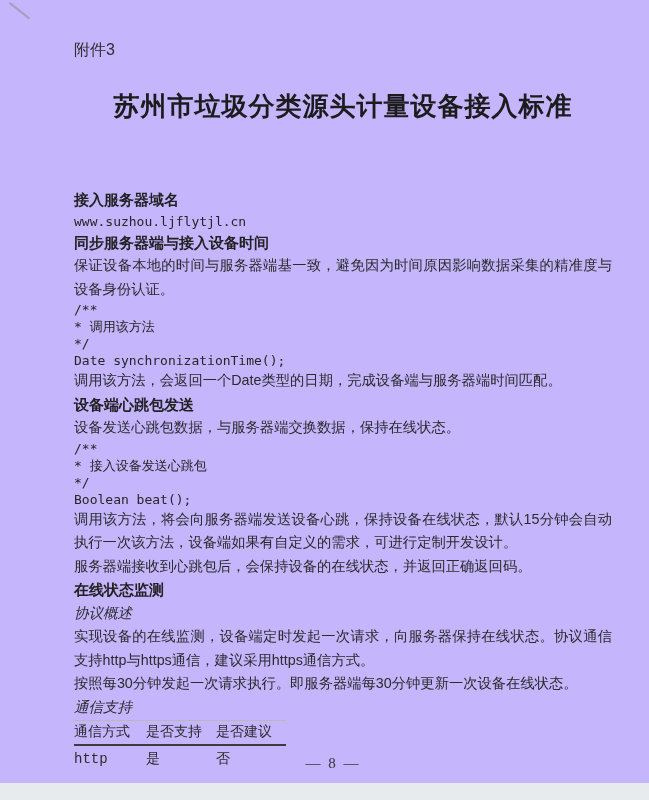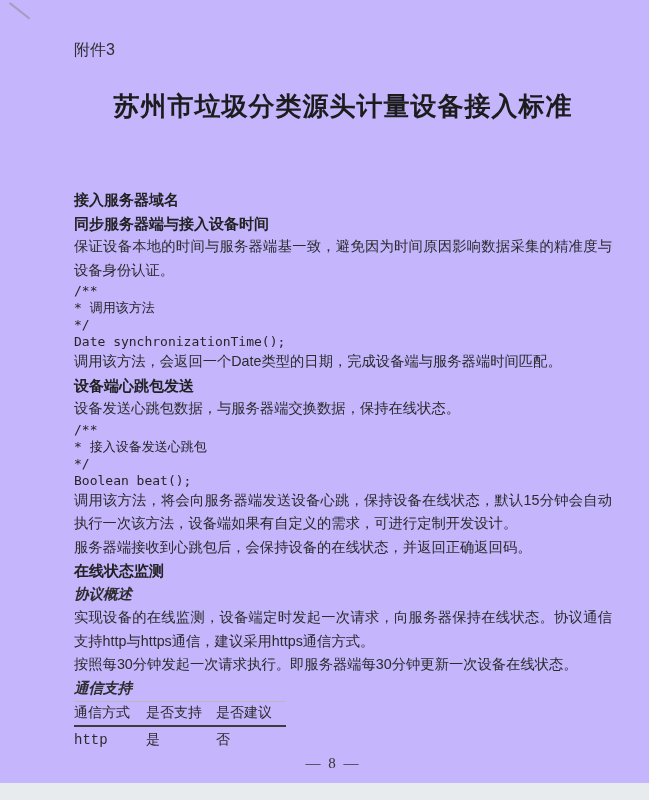--- a/index.html
+++ b/index.html
@@ -63,21 +63,21 @@
     font-size: 13px;
     line-height: 17px;
     color: #262626;
     white-space: pre;
   }
   .domain { line-height: 19px; }
   .sub {
     margin: 0;
     font-family: "Liberation Serif", serif;
     font-style: italic;
-    font-weight: 700;
+    font-weight: 400;
     font-size: 14.5px;
     line-height: 23.5px;
     color: #2d2d2d;
   }
   table.comm-table {
     border-collapse: collapse;
     margin-top: 1px;
     font-size: 14px;
     color: #2b2b2b;
     border-top: 1px solid #b9b9b9;
@@ -118,20 +118,21 @@
 
 <div class="sheet">
   <div class="scan-artifact"></div>
 
   <div class="content">
     <div class="attachment">附件3</div>
 
     <h1 class="title">苏州市垃圾分类源头计量设备接入标准</h1>
 
     <h2 class="h first">接入服务器域名</h2>
+    <div class="mono domain">www.suzhou.ljflytjl.cn</div>
 
     <h2 class="h">同步服务器端与接入设备时间</h2>
     <p class="body">保证设备本地的时间与服务器端基一致，避免因为时间原因影响数据采集的精准度与设备身份认证。</p>
 
     <div class="mono">/**</div>
     <div class="mono">* 调用该方法</div>
     <div class="mono">*/</div>
     <div class="mono">Date synchronizationTime();</div>
     <p class="body">调用该方法，会返回一个Date类型的日期，完成设备端与服务器端时间匹配。</p>
 

